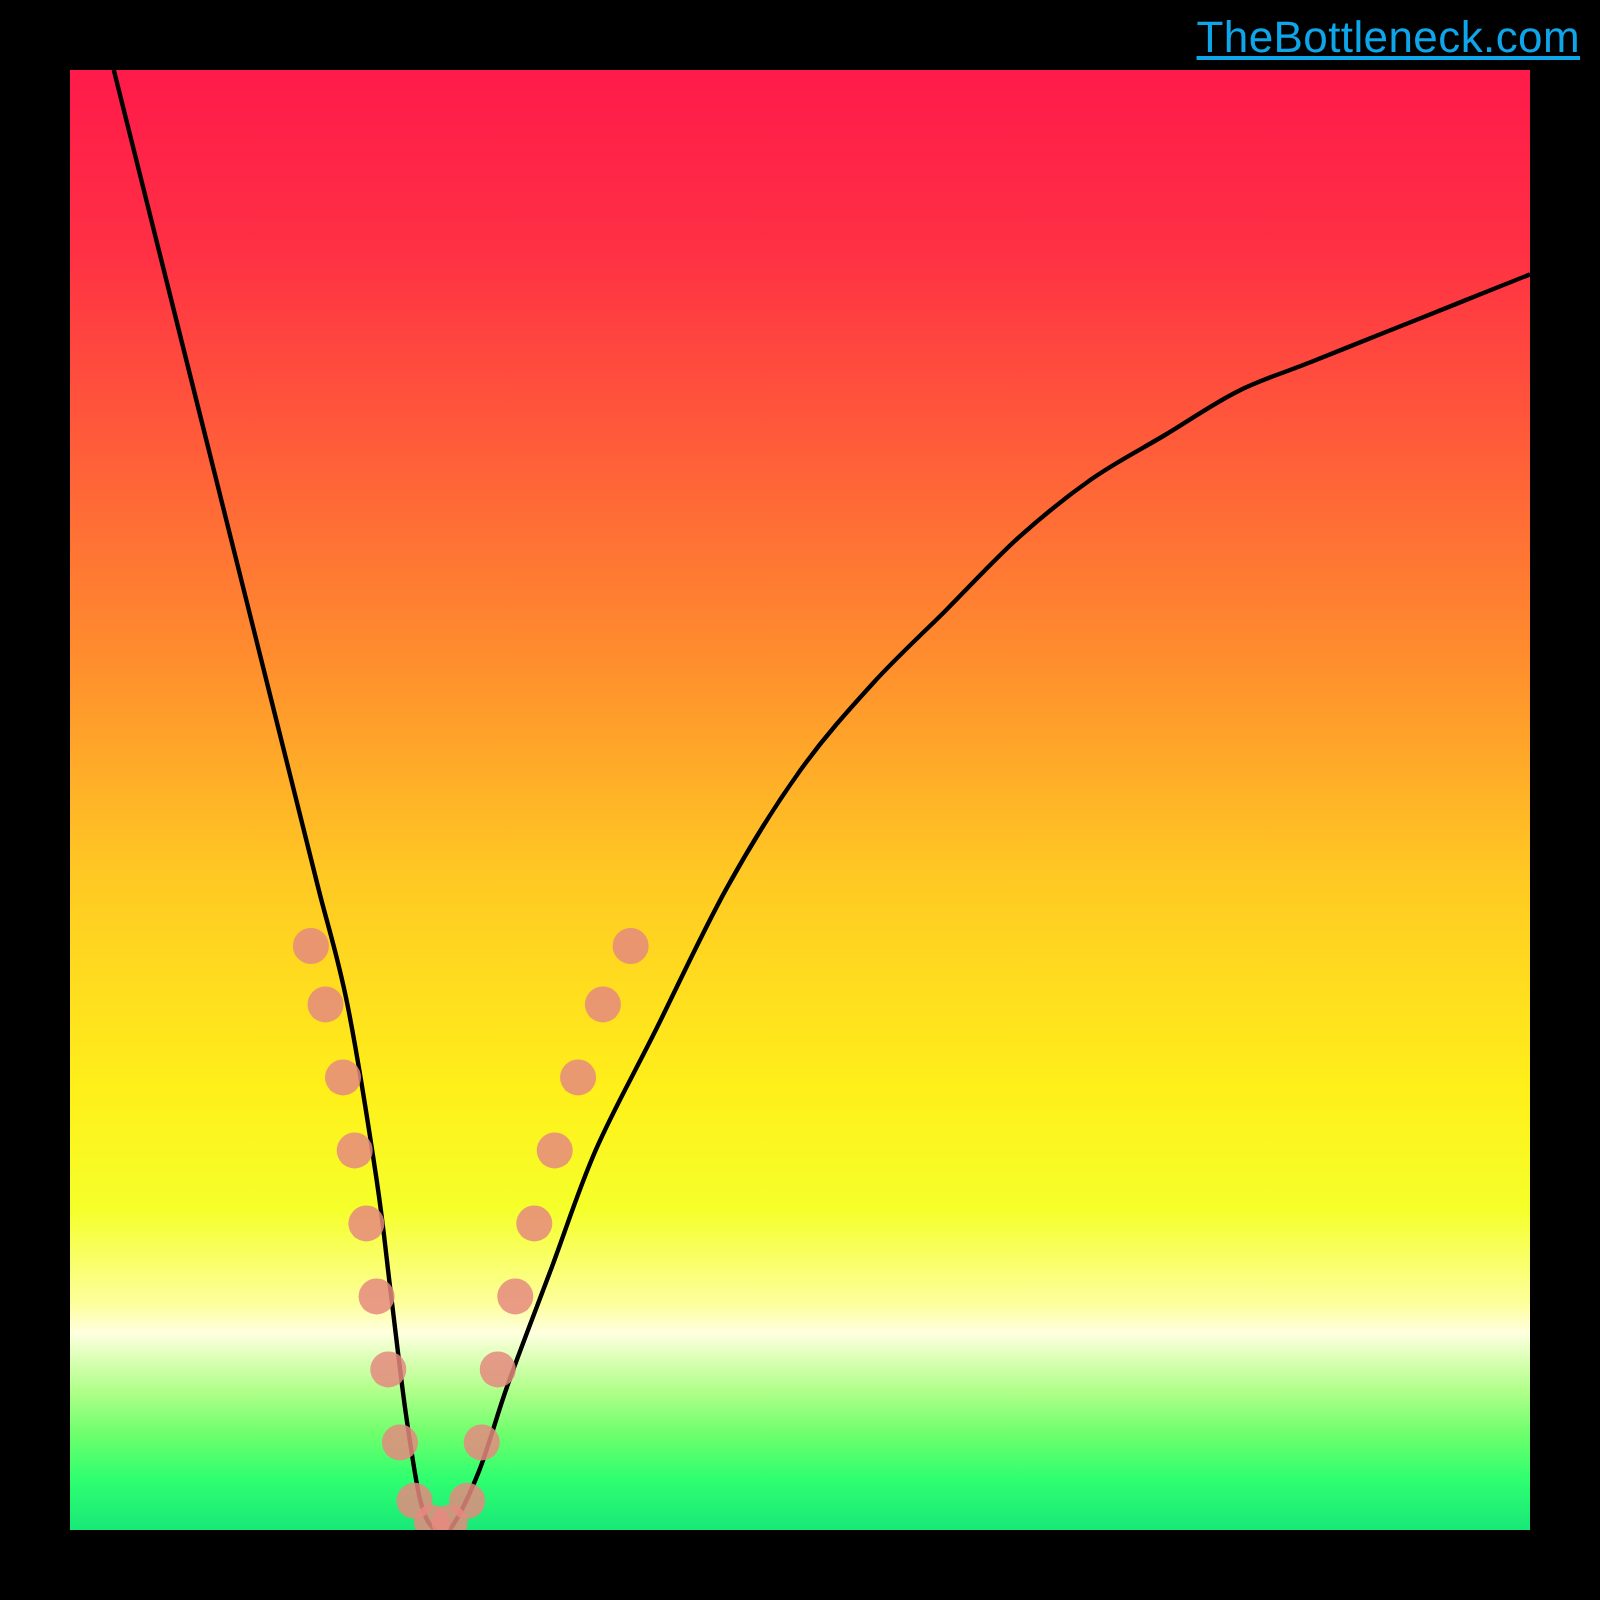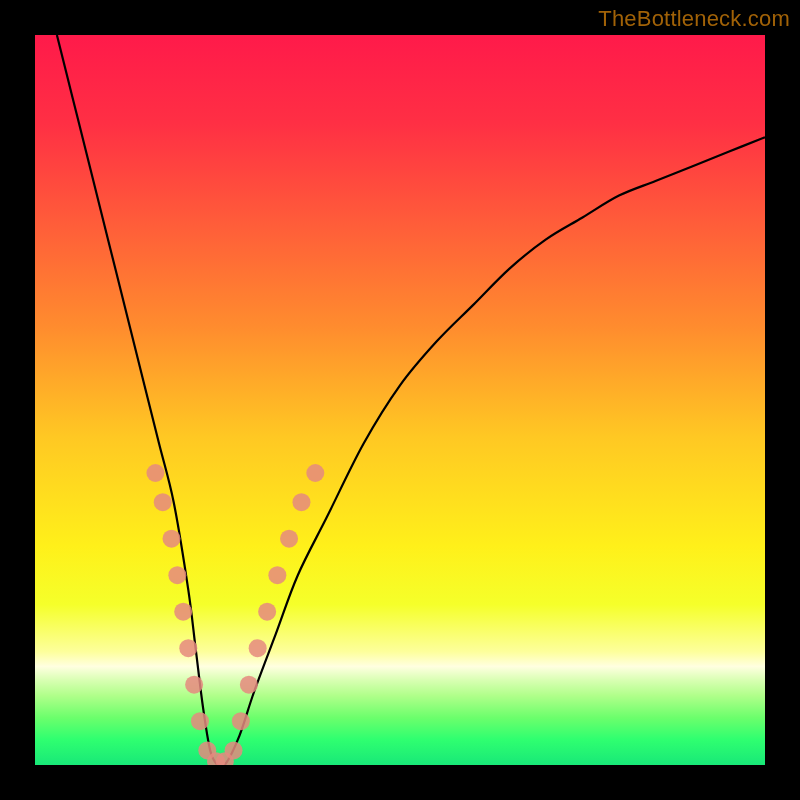--- a/index.html
+++ b/index.html
@@ -30,24 +30,25 @@
     position: absolute;
     left: 0;
     top: 0;
     width: 730px;
     height: 730px;
   }
   .watermark {
     position: absolute;
     top: 6px;
     right: 10px;
-    color: #a16207;
+    color: #0ea5e9;
     font-size: 22px;
     font-weight: 500;
     letter-spacing: 0.2px;
+    text-decoration: underline;
   }
 </style>
 </head>
 <body>
 
 <div class="frame">
   <svg class="plot-bg" viewBox="0 0 730 730" preserveAspectRatio="none">
     <defs>
       <linearGradient id="bg-grad" x1="0" y1="0" x2="0" y2="1">
           <stop offset="0%" stop-color="#ff1a4a"></stop>

